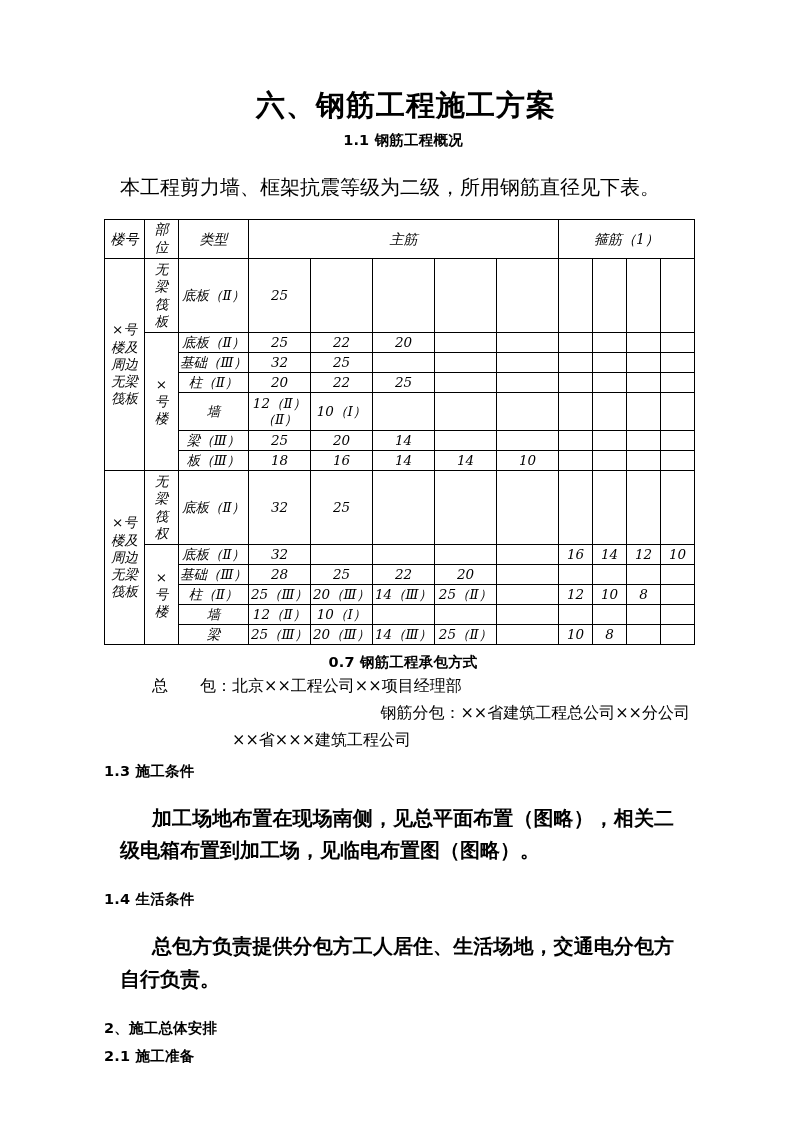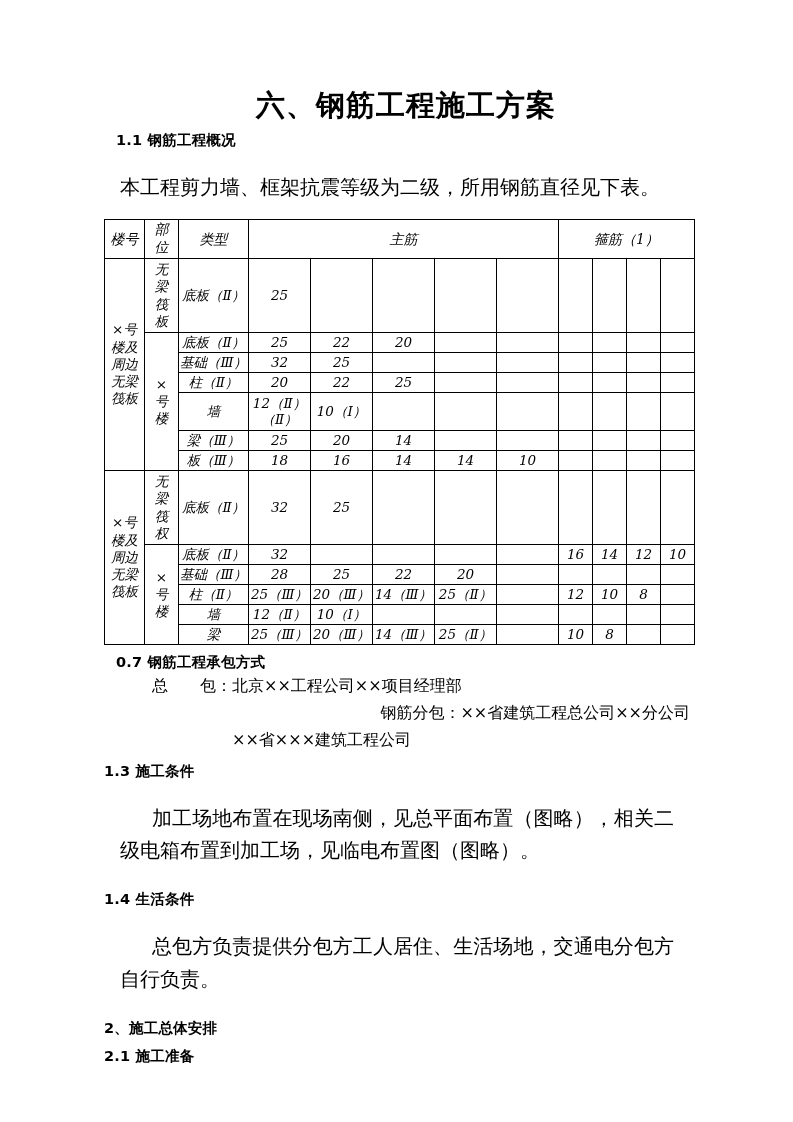--- a/index.html
+++ b/index.html
@@ -44,30 +44,30 @@
 
   .h-bold {
     font-family: "DejaVu Sans", "Liberation Sans", sans-serif;
     font-weight: bold;
     font-size: 14.5px;
     line-height: 1.45;
     margin: 0;
     padding-top: 7px;
     letter-spacing: 0.2px;
   }
-  .h-bold.indent1 { padding-left: 12px; }
+  .h-bold.indent1 { padding-left: 12px; text-align: center; }
 
   .para {
     font-size: 20px;
     line-height: 1.62;
     margin: 16px;
     padding-top: 4px;
     text-align: justify;
   }
-  .para.ind2 { text-indent: 32px; }
+  .para.ind2 { text-indent: 32px; font-weight: bold; }
 
   .contract-line {
     font-size: 16px;
     line-height: 1.68;
     margin: 0;
     white-space: pre;
   }
   .contract-line.l1 { padding-left: 48px; }
   .contract-line.l2 { padding-left: 42px; text-align: right; }
   .contract-line.l3 { padding-left: 128px; }

